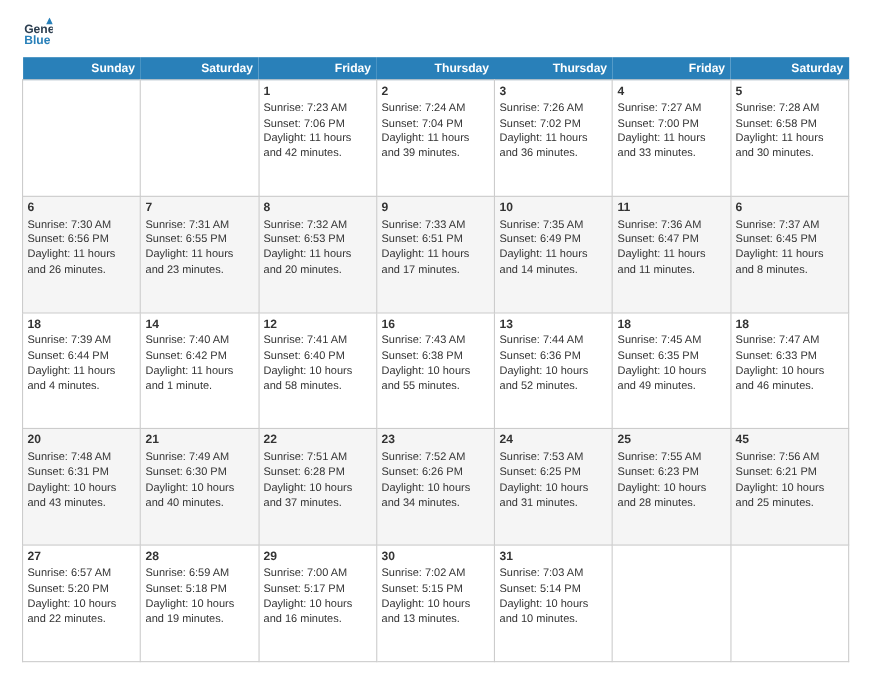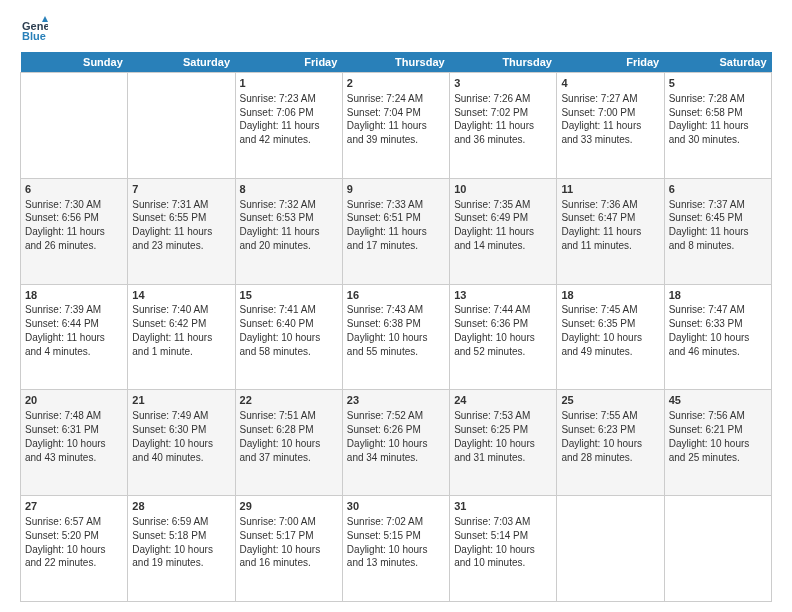--- a/index.html
+++ b/index.html
@@ -137,21 +137,21 @@
           <td><span class="day-num">7</span><span class="cell-content">Sunrise: 7:31 AM<br>Sunset: 6:55 PM<br>Daylight: 11 hours and 23 minutes.</span></td>
           <td><span class="day-num">8</span><span class="cell-content">Sunrise: 7:32 AM<br>Sunset: 6:53 PM<br>Daylight: 11 hours and 20 minutes.</span></td>
           <td><span class="day-num">9</span><span class="cell-content">Sunrise: 7:33 AM<br>Sunset: 6:51 PM<br>Daylight: 11 hours and 17 minutes.</span></td>
           <td><span class="day-num">10</span><span class="cell-content">Sunrise: 7:35 AM<br>Sunset: 6:49 PM<br>Daylight: 11 hours and 14 minutes.</span></td>
           <td><span class="day-num">11</span><span class="cell-content">Sunrise: 7:36 AM<br>Sunset: 6:47 PM<br>Daylight: 11 hours and 11 minutes.</span></td>
           <td><span class="day-num">6</span><span class="cell-content">Sunrise: 7:37 AM<br>Sunset: 6:45 PM<br>Daylight: 11 hours and 8 minutes.</span></td>
         </tr>
         <tr>
           <td><span class="day-num">18</span><span class="cell-content">Sunrise: 7:39 AM<br>Sunset: 6:44 PM<br>Daylight: 11 hours and 4 minutes.</span></td>
           <td><span class="day-num">14</span><span class="cell-content">Sunrise: 7:40 AM<br>Sunset: 6:42 PM<br>Daylight: 11 hours and 1 minute.</span></td>
-          <td><span class="day-num">15</span><span class="cell-content">Sunrise: 7:41 AM<br>Sunset: 6:40 PM<br>Daylight: 10 hours and 58 minutes.</span></td>
+          <td><span class="day-num">12</span><span class="cell-content">Sunrise: 7:41 AM<br>Sunset: 6:40 PM<br>Daylight: 10 hours and 58 minutes.</span></td>
           <td><span class="day-num">16</span><span class="cell-content">Sunrise: 7:43 AM<br>Sunset: 6:38 PM<br>Daylight: 10 hours and 55 minutes.</span></td>
           <td><span class="day-num">13</span><span class="cell-content">Sunrise: 7:44 AM<br>Sunset: 6:36 PM<br>Daylight: 10 hours and 52 minutes.</span></td>
           <td><span class="day-num">18</span><span class="cell-content">Sunrise: 7:45 AM<br>Sunset: 6:35 PM<br>Daylight: 10 hours and 49 minutes.</span></td>
           <td><span class="day-num">18</span><span class="cell-content">Sunrise: 7:47 AM<br>Sunset: 6:33 PM<br>Daylight: 10 hours and 46 minutes.</span></td>
         </tr>
         <tr>
           <td><span class="day-num">20</span><span class="cell-content">Sunrise: 7:48 AM<br>Sunset: 6:31 PM<br>Daylight: 10 hours and 43 minutes.</span></td>
           <td><span class="day-num">21</span><span class="cell-content">Sunrise: 7:49 AM<br>Sunset: 6:30 PM<br>Daylight: 10 hours and 40 minutes.</span></td>
           <td><span class="day-num">22</span><span class="cell-content">Sunrise: 7:51 AM<br>Sunset: 6:28 PM<br>Daylight: 10 hours and 37 minutes.</span></td>
           <td><span class="day-num">23</span><span class="cell-content">Sunrise: 7:52 AM<br>Sunset: 6:26 PM<br>Daylight: 10 hours and 34 minutes.</span></td>

